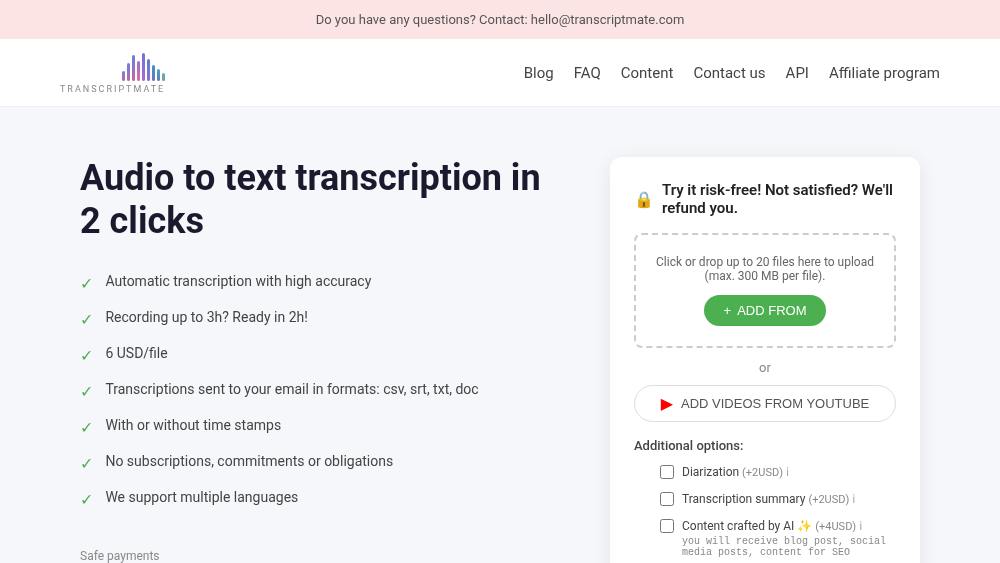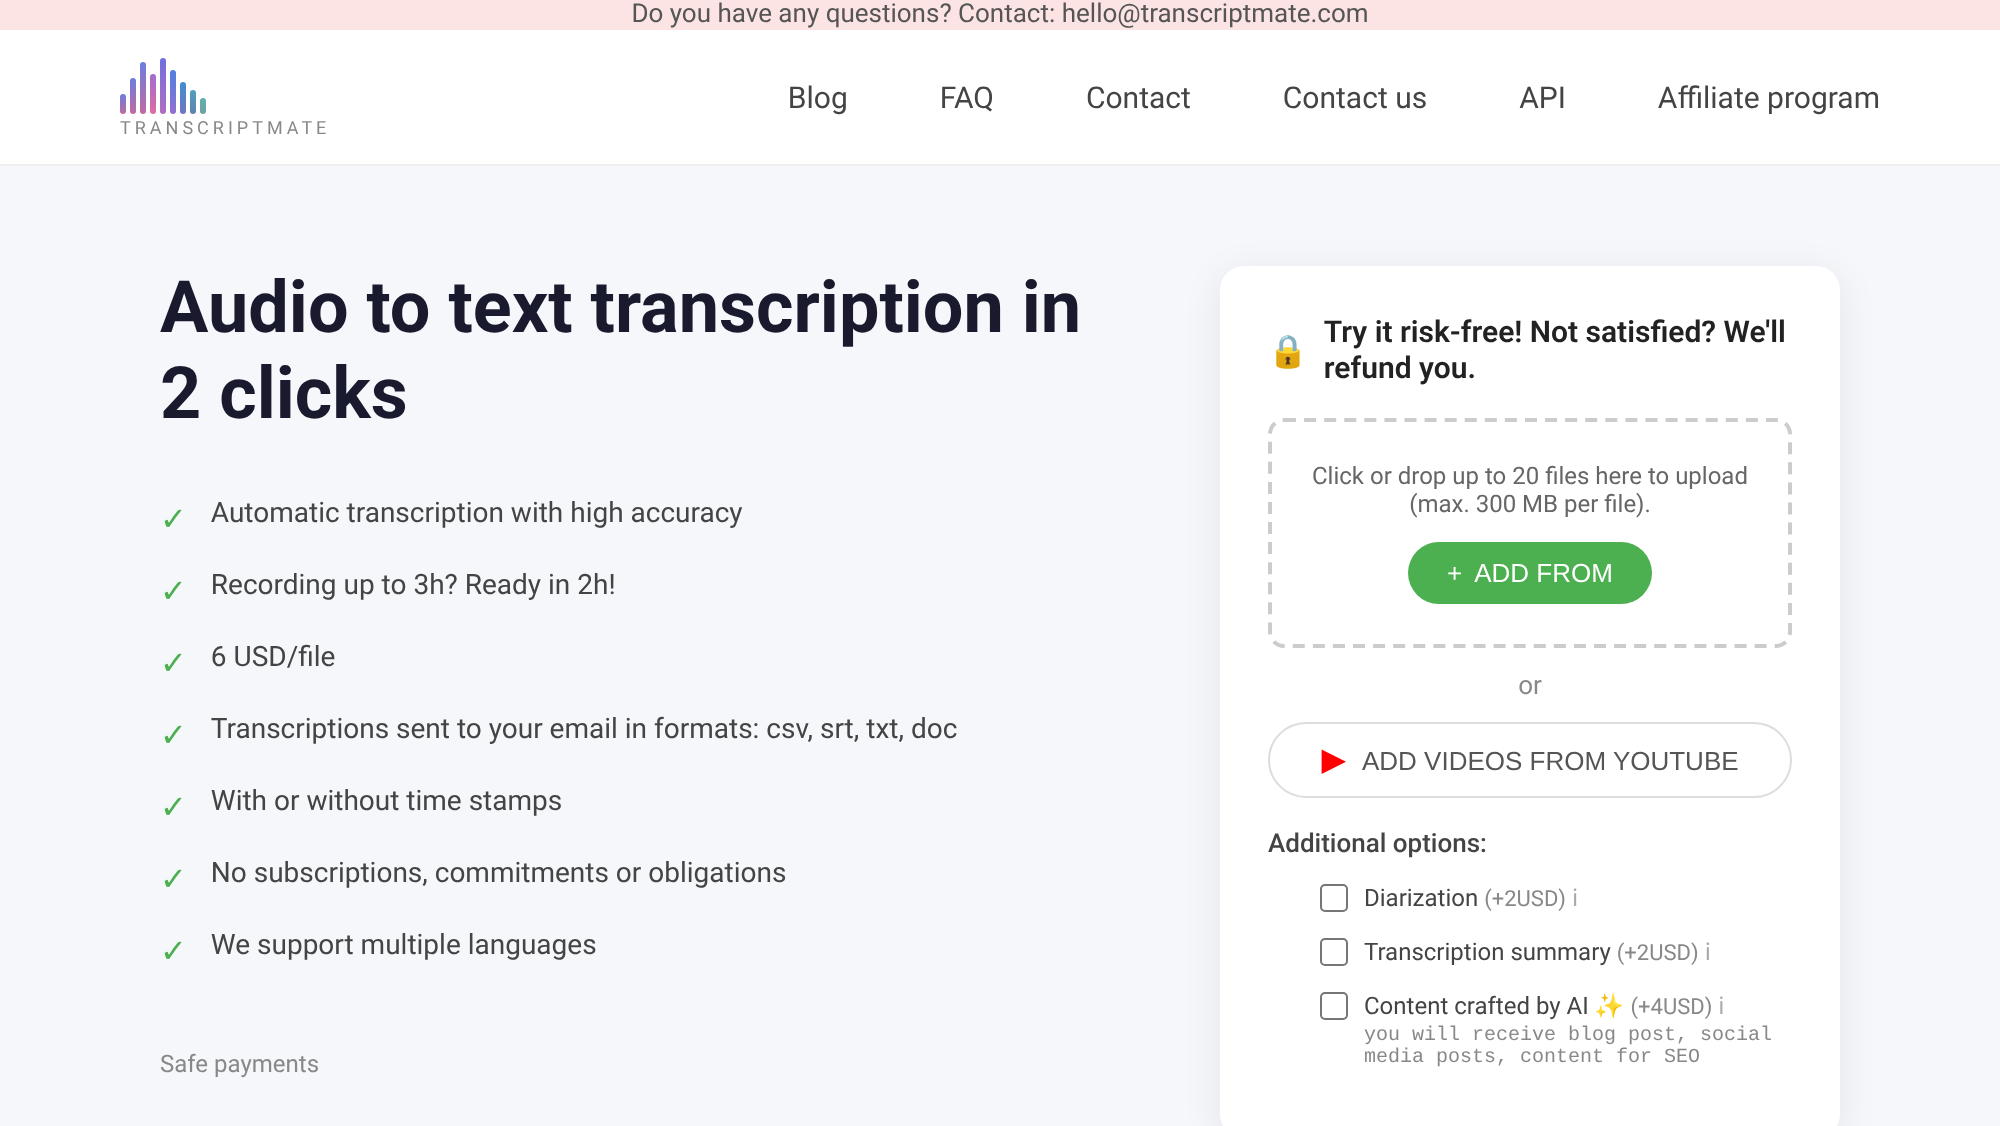--- a/index.html
+++ b/index.html
@@ -2,38 +2,38 @@
 <html><head>
   <meta charset="utf-8">
   <style>
     * { box-sizing: border-box; margin: 0; padding: 0; }
     body { font-family: -apple-system, BlinkMacSystemFont, 'Segoe UI', Roboto, sans-serif; background: #f5f7fa; color: #333; }
 
     
     .top-banner {
       background: #fce4e4;
       text-align: center;
-      padding: 0;
+      padding: 12px;
       font-size: 13px;
       color: #555;
     }
 
     
     header {
       background: #fff;
       display: flex;
       align-items: center;
       padding: 12px 60px;
       border-bottom: 1px solid #eee;
       justify-content: space-between;
     }
     .logo-area {
       display: flex;
       flex-direction: column;
-      align-items: flex-start;
+      align-items: flex-end;
     }
     .logo-waves {
       display: flex;
       align-items: flex-end;
       gap: 2px;
       height: 30px;
     }
     .logo-waves span {
       display: inline-block;
       width: 3px;
@@ -42,21 +42,21 @@
     }
     .logo-text {
       font-size: 9px;
       letter-spacing: 2px;
       color: #888;
       margin-top: 3px;
       text-transform: uppercase;
     }
     nav {
       display: flex;
-      gap: 46px;
+      gap: 20px;
       align-items: center;
     }
     nav a {
       text-decoration: none;
       color: #444;
       font-size: 15px;
       font-weight: 400;
     }
 
     
@@ -232,21 +232,21 @@
       <span style="height:16px; background: linear-gradient(to bottom, #4090d0, #7075c0);"></span>
       <span style="height:12px; background: linear-gradient(to bottom, #50a0c0, #6080b0);"></span>
       <span style="height:8px; background: linear-gradient(to bottom, #60b0b0, #70a0a0);"></span>
     </div>
     <div class="logo-text">TRANSCRIPTMATE</div>
   </div>
 
   <nav>
     <a href="#">Blog</a>
     <a href="#">FAQ</a>
-    <a href="#">Contact</a>
+    <a href="#">Content</a>
     <a href="#">Contact us</a>
     <a href="#">API</a>
     <a href="#">Affiliate program</a>
   </nav>
 </header>
 
 <div class="main-content">
 
   <div class="left-section">
     <h1 class="hero-title">Audio to text transcription in 2 clicks</h1>

